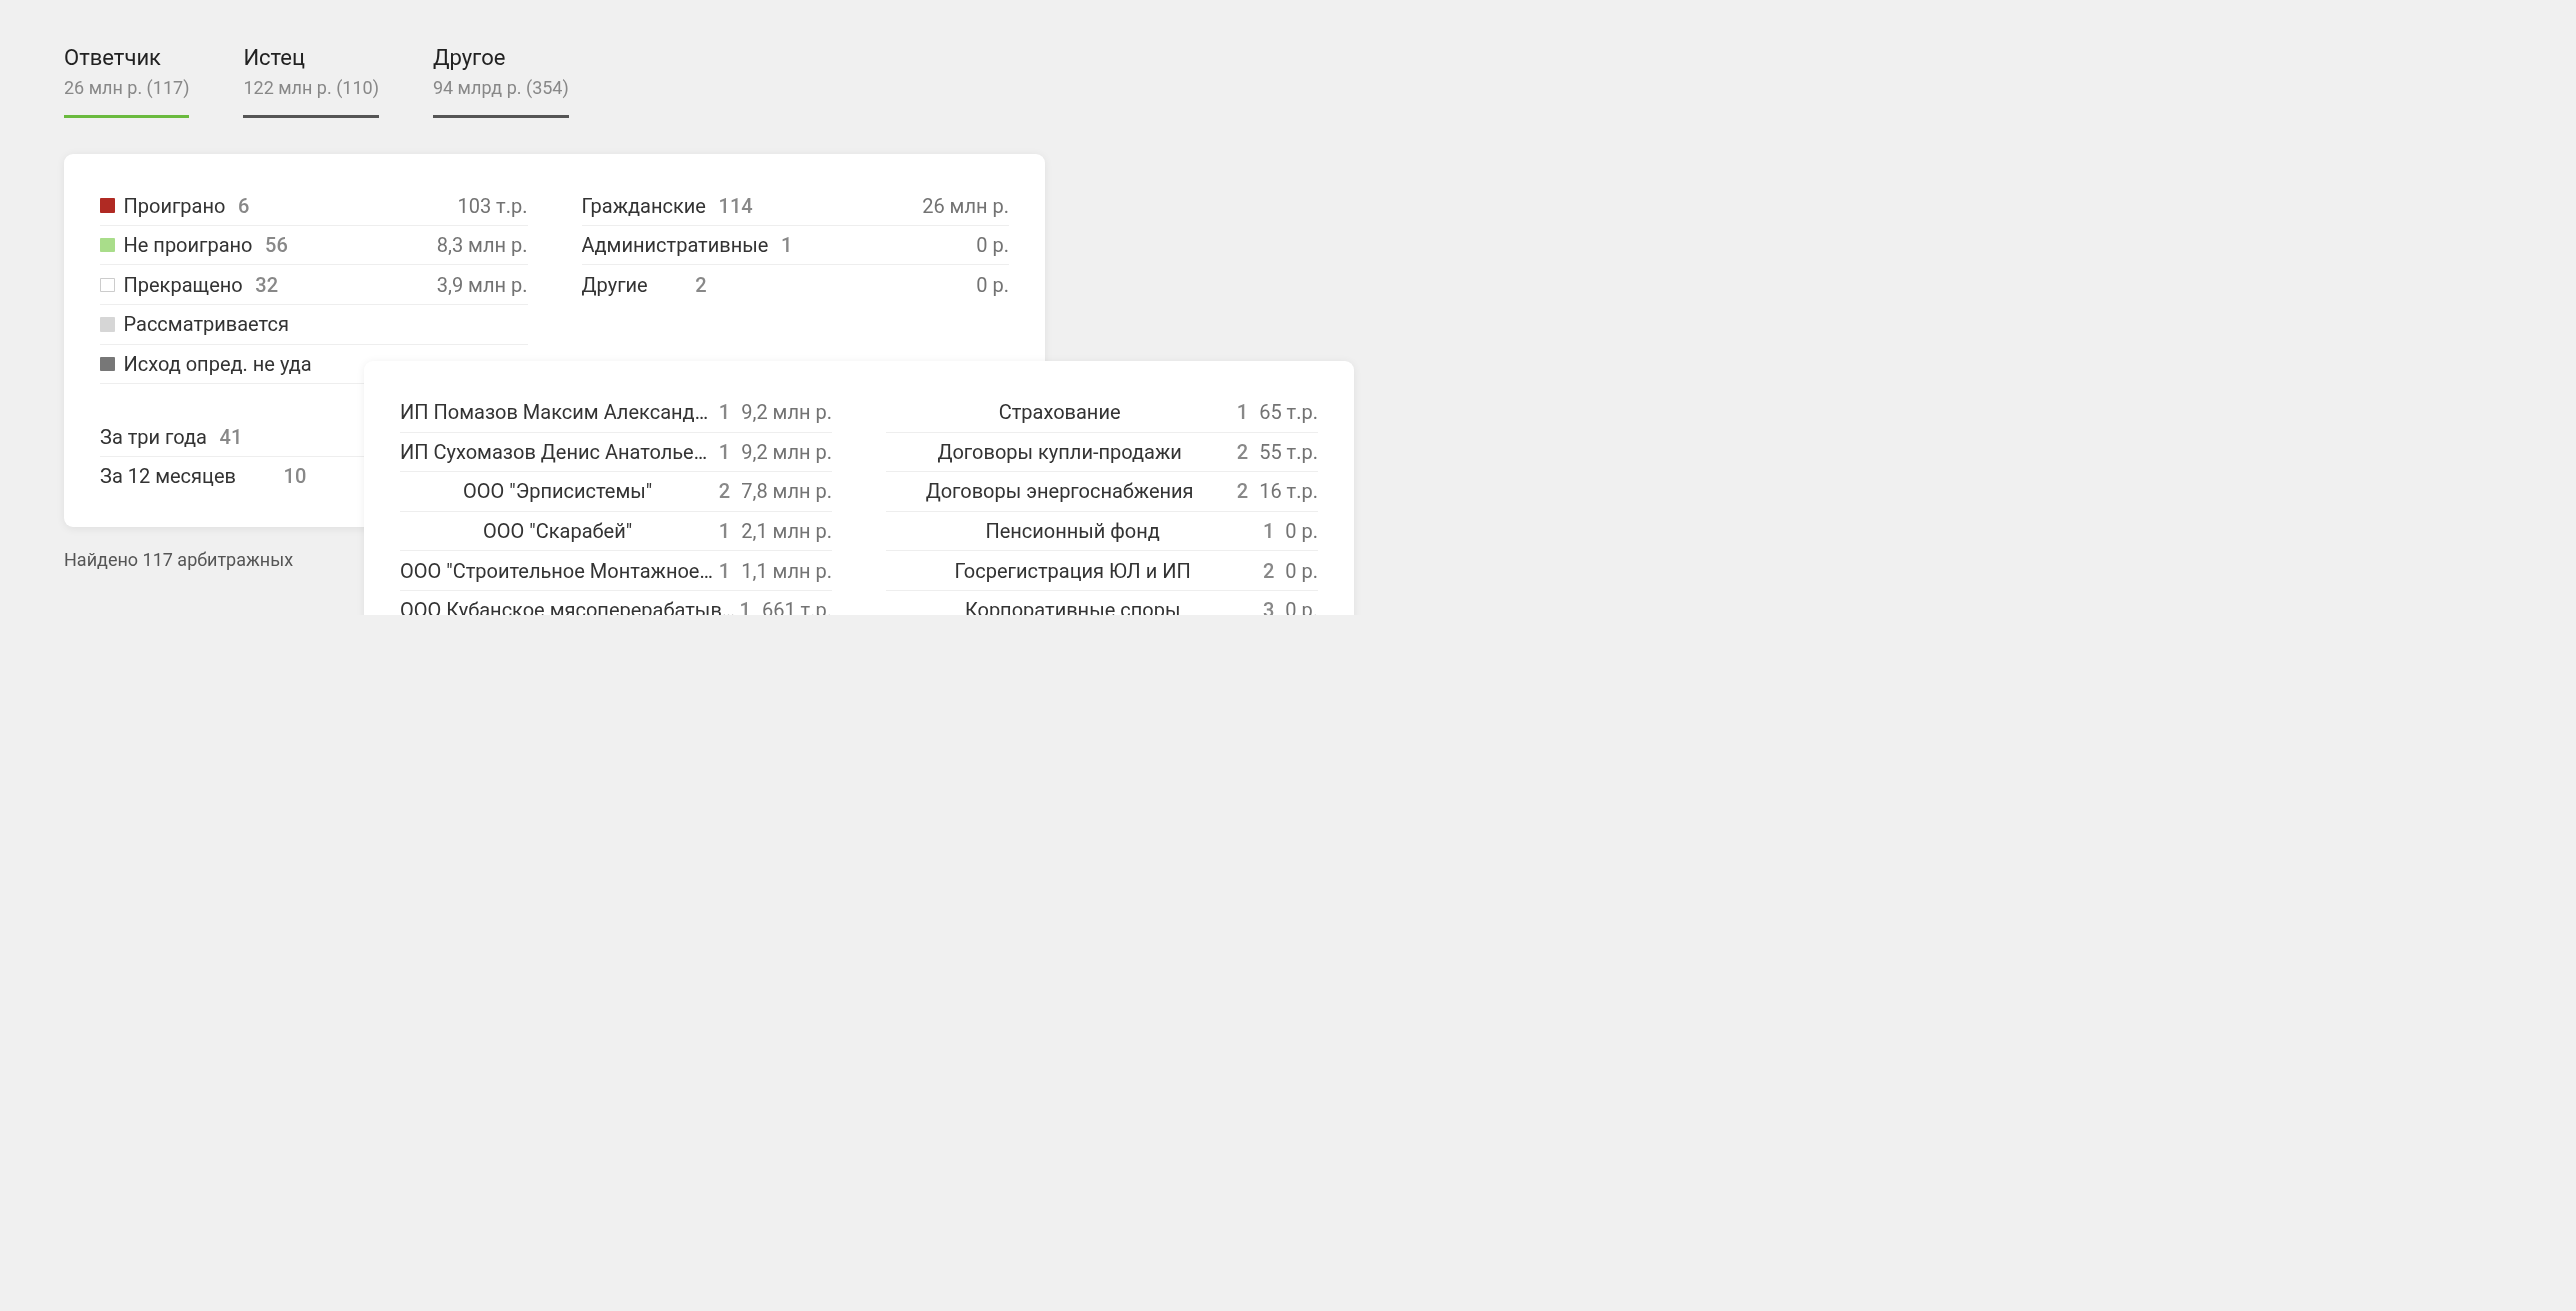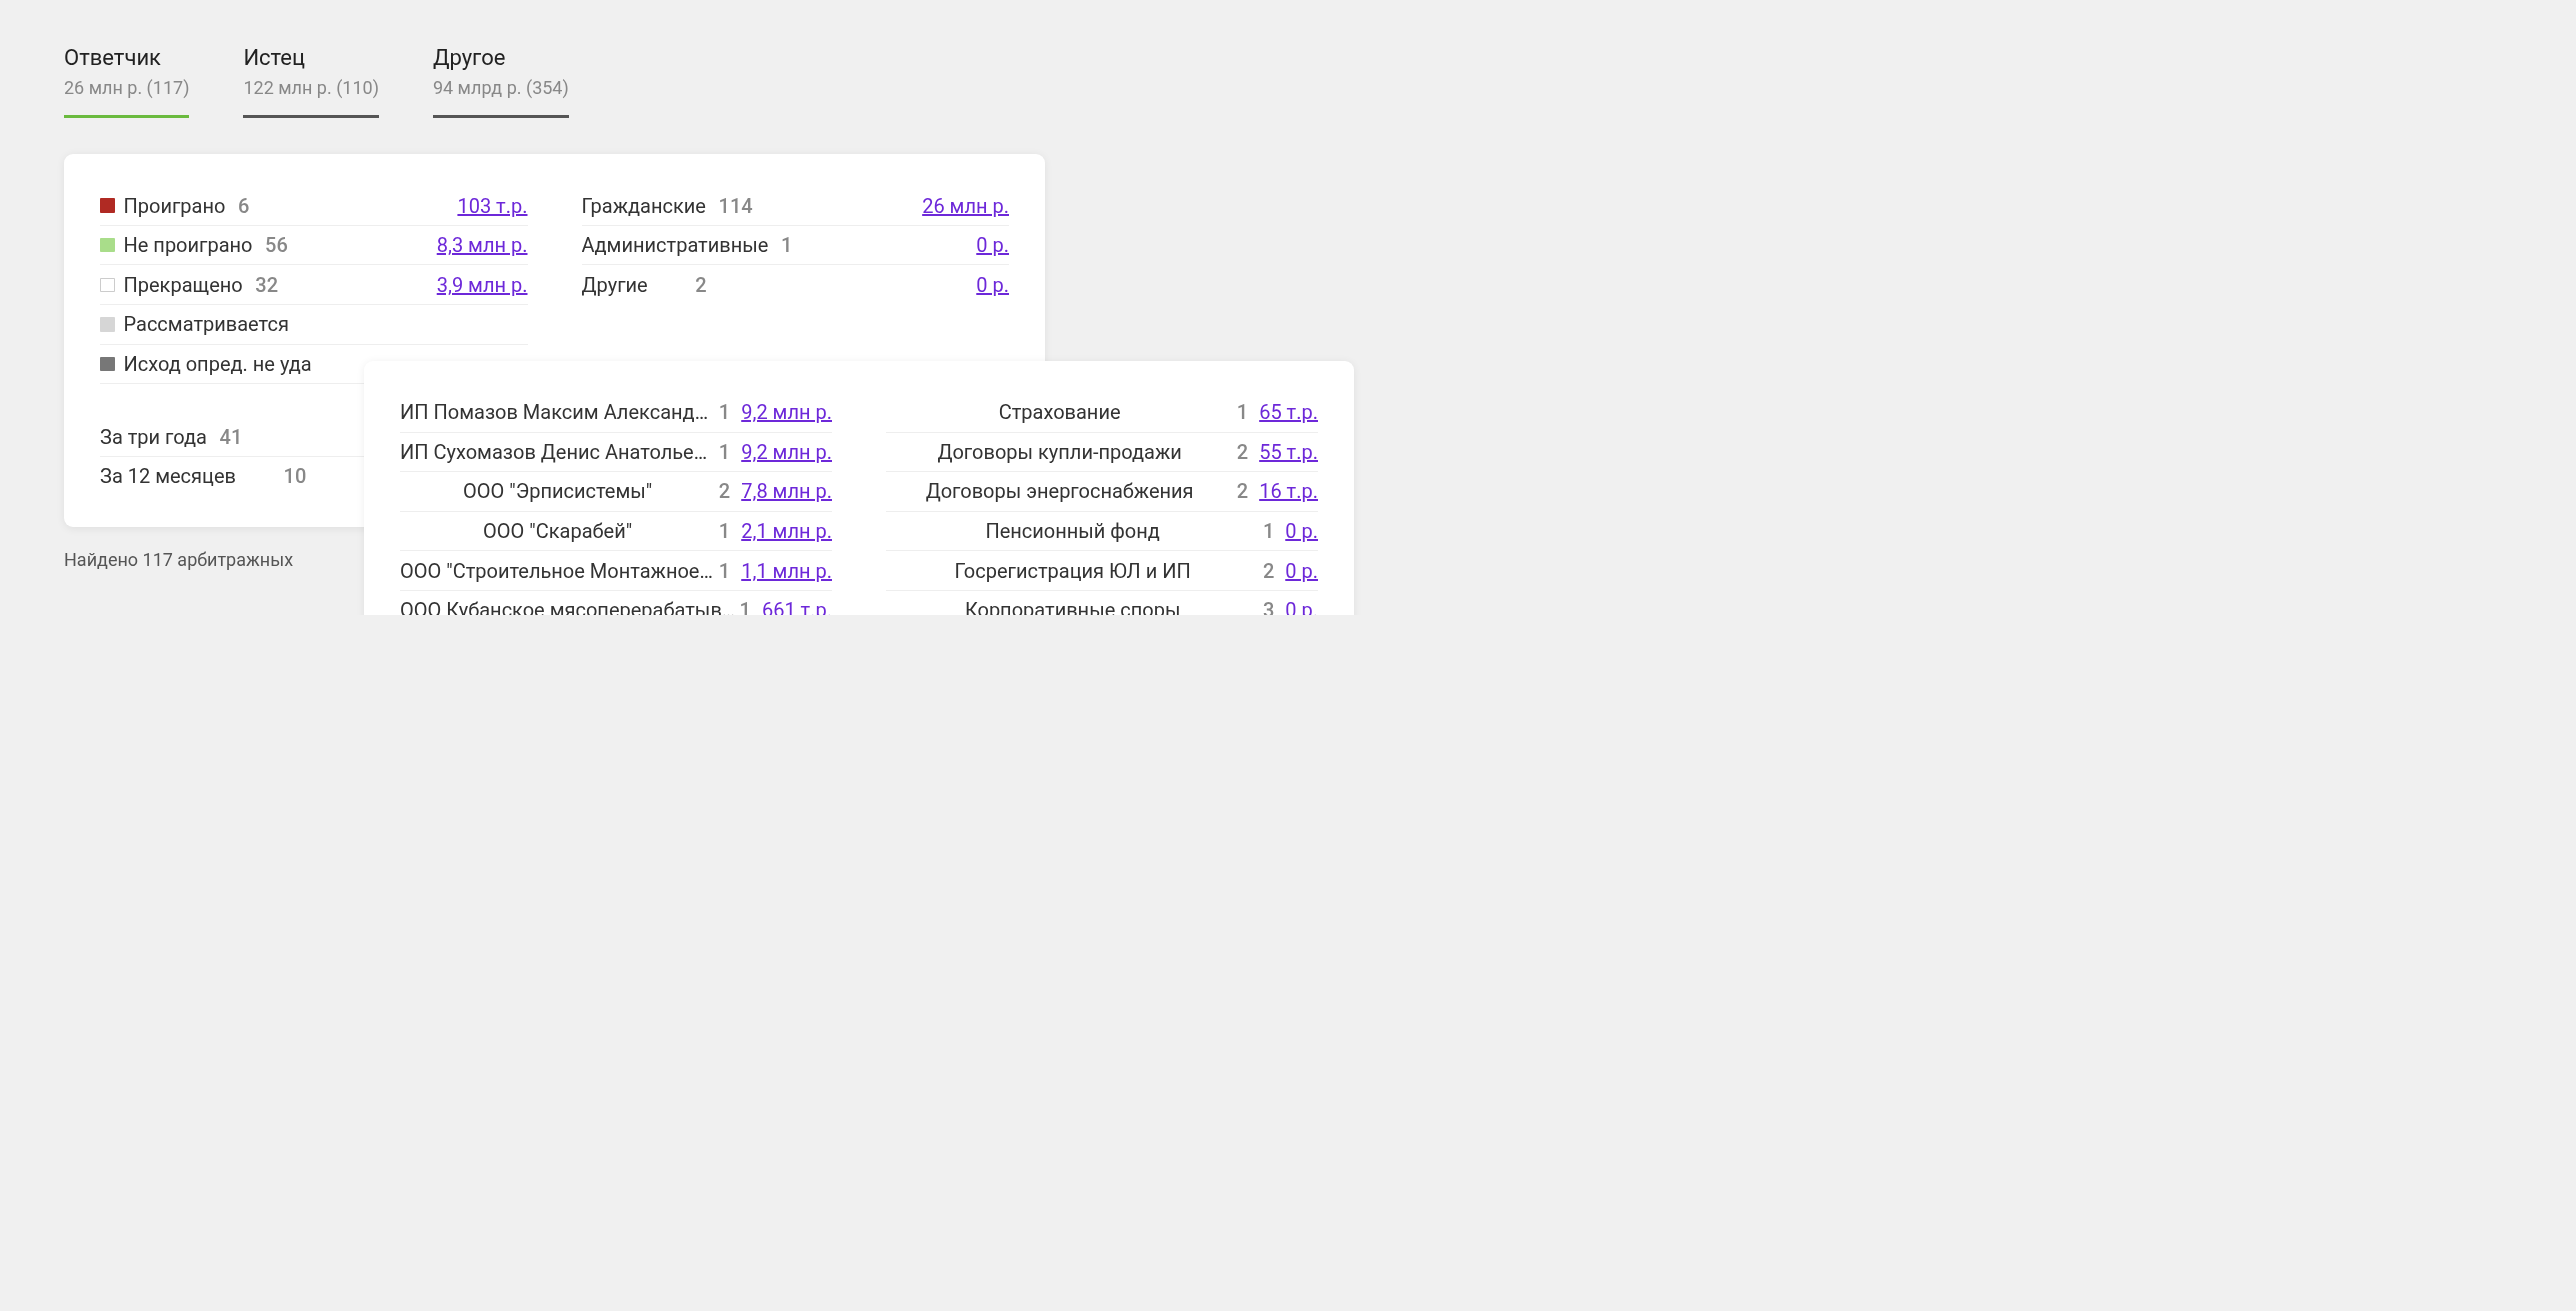--- a/index.html
+++ b/index.html
@@ -65,21 +65,21 @@
     }
     .chip-red   { background: #b02a23; }
     .chip-pink  { background: #e39e9e; }
     .chip-green { background: #a9dd8a; }
     .chip-white { background: #fff; border: 0.9px solid #ccc; }
     .chip-lgray { background: #d6d6d6; }
     .chip-gray  { background: #777; }
     .label { color: #333; white-space: nowrap; overflow: hidden; text-overflow: ellipsis; }
     .count { color: #888; margin-left: 3.6px; font-weight: 500; }
     .spacer { flex: 1; }
-    .value { color: #6d28d9; white-space: nowrap; margin-left: 11px; text-decoration: underline; }
+    .value { color: #737373; white-space: nowrap; margin-left: 11px; }
     .section-gap { height: 33px; }
     .found {
       margin-top: 22px;
       color: #555;
       font-size: 18px;
     }
     .panel-overlay {
       position: absolute;
       top: 316px;
       left: 300px;

